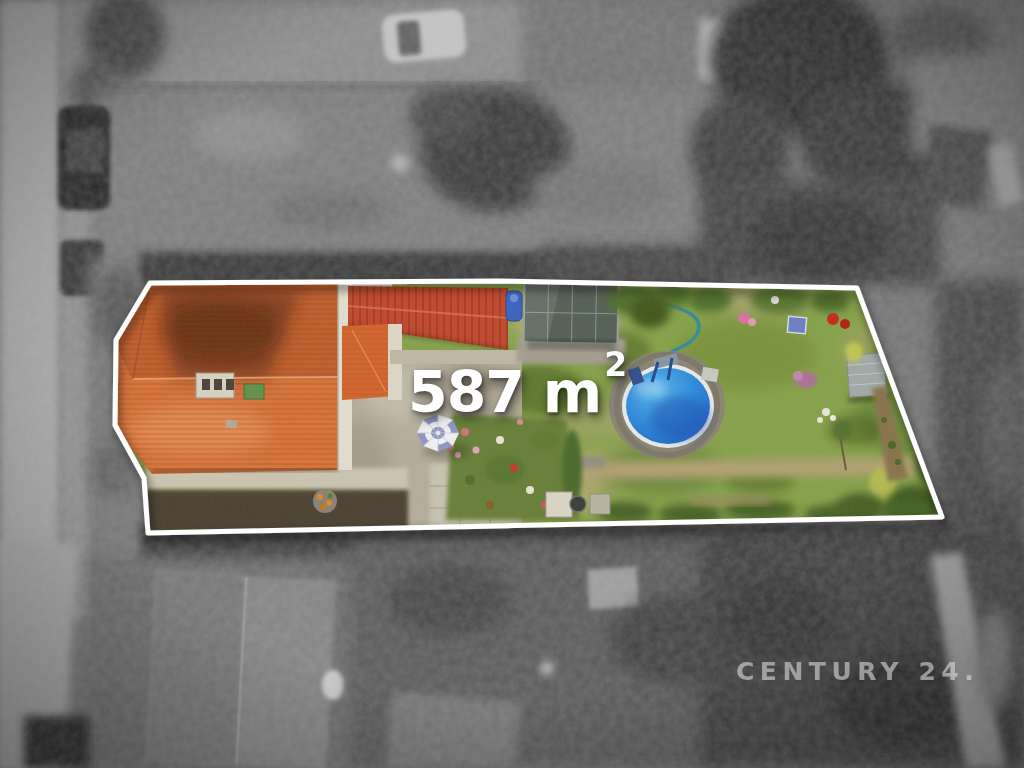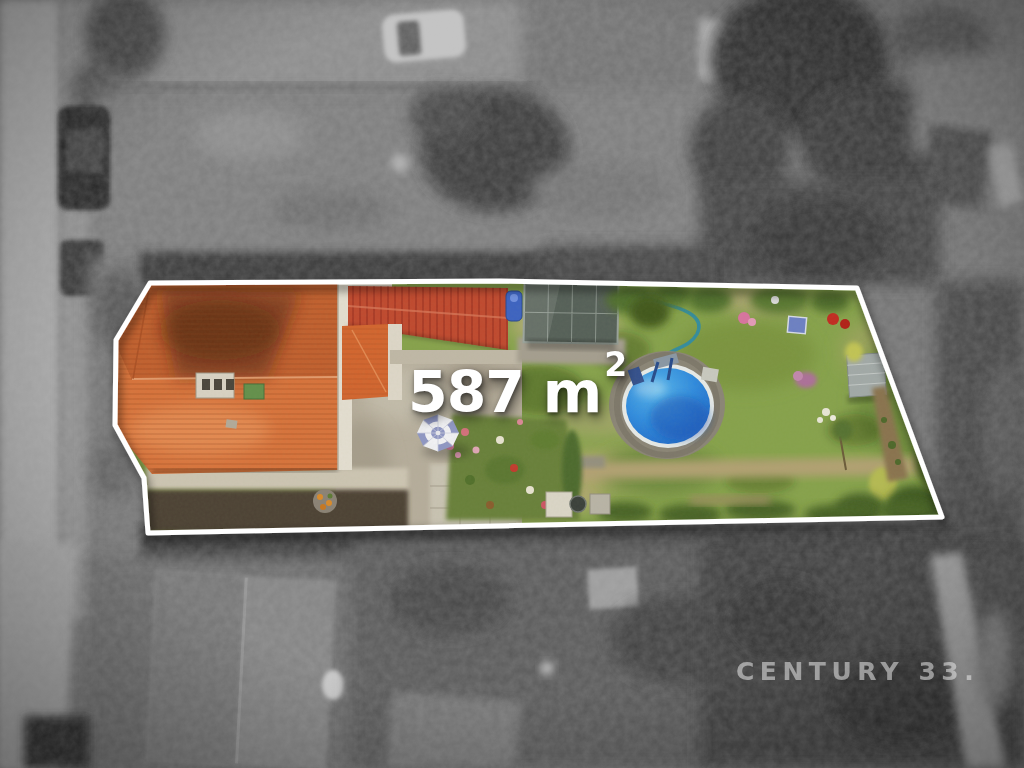--- a/index.html
+++ b/index.html
@@ -335,14 +335,14 @@
     <rect x="590" y="494" width="20" height="20" fill="#b9b4a7" stroke="#938e80"></rect>
 
     <rect x="100" y="265" width="870" height="280" filter="url(#grainFine)" opacity="0.12"></rect>
   </g>
 
   <polygon points="150,283 500,281 857,288 942,517 148,533 144,478 115,425 116,340" class="c-outline" fill="none" stroke-width="5" stroke-linejoin="round" filter="url(#dropSh)"></polygon>
 </svg>
 
   <div class="area-label"><span>587 m</span><sup>2</sup></div>
 
-  <div class="watermark"><span>CENTURY 33.</span></div>
+  <div class="watermark"><span>CENTURY 24.</span></div>
 </div>
 
 </body></html>

